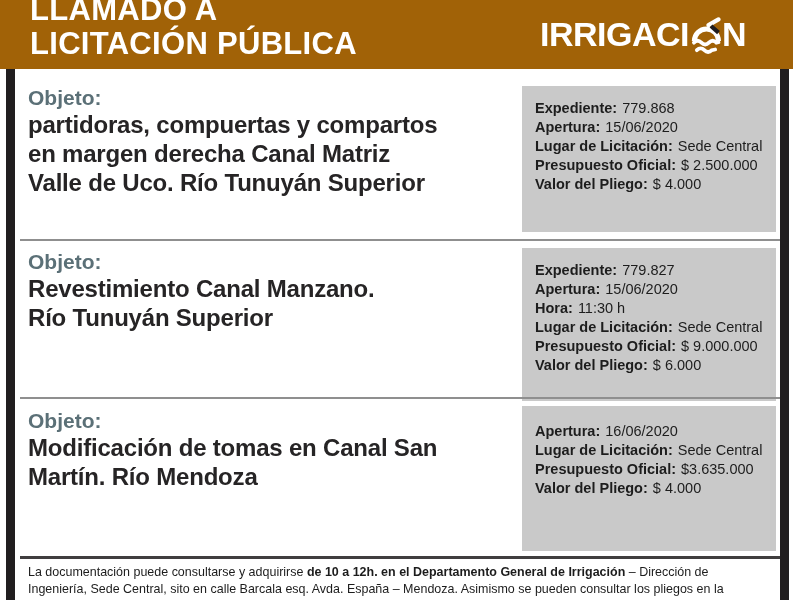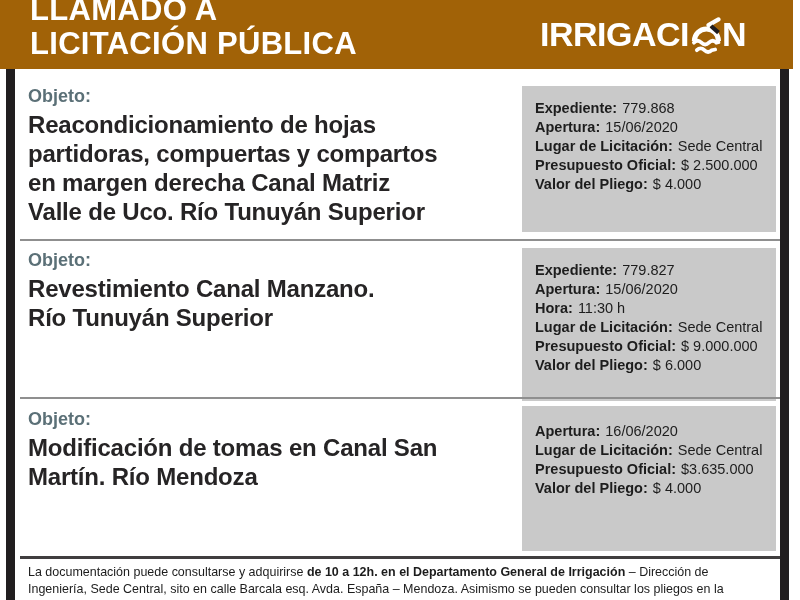--- a/index.html
+++ b/index.html
@@ -15,21 +15,21 @@
   }
   .logo{
     position:absolute;left:540px;top:15px;color:#ffffff;font-weight:bold;
     font-size:34px;letter-spacing:-.5px;display:flex;align-items:flex-start;white-space:nowrap;
   }
   .logo .o-glyph{display:inline-block;margin:1px 1px 0 2px;}
   
   .frame-left{position:absolute;left:6px;top:69px;width:9px;height:531px;background:#211e1f;}
   .frame-right{position:absolute;left:780px;top:69px;width:9px;height:531px;background:#211e1f;}
   
-  .objeto{position:absolute;left:28px;font-size:18px;font-weight:bold;color:#5b7077;}
+  .objeto{position:absolute;left:28px;font-size:21px;font-weight:bold;color:#5b7077;}
   .title{position:absolute;left:28px;font-size:24px;font-weight:bold;color:#262425;line-height:29px;letter-spacing:-.2px;white-space:nowrap;}
   .dbox{
     position:absolute;left:522px;width:254px;background:#c9c9c9;
     padding:13px 0 0 13px;box-sizing:border-box;font-size:14.5px;line-height:19px;color:#1d1d1d;
   }
   .drow{white-space:nowrap;}
   .dl{font-weight:bold;margin-right:5px;}
   .divider{position:absolute;left:20px;width:760px;height:2px;background:#8f8f8f;}
   .footer-divider{position:absolute;left:20px;top:556px;width:760px;height:3px;background:#403e3f;}
   
@@ -60,21 +60,20 @@
       </span>
       <span>N</span>
     </div>
   </div>
 
   <div class="frame-left"></div>
   <div class="frame-right"></div>
 
   <div class="objeto" style="top:86px">Objeto:</div>
   <div class="title" style="top:110px">
-    <div>Reacondicionamiento de hojas</div>
     <div>partidoras, compuertas y compartos</div>
     <div>en margen derecha Canal Matriz</div>
     <div>Valle de Uco. Río Tunuyán Superior</div>
   </div>
   <div class="dbox" style="top:86px;height:146px">
     <div class="drow"><span class="dl">Expediente:</span><span class="dv">779.868</span></div>
     <div class="drow"><span class="dl">Apertura:</span><span class="dv">15/06/2020</span></div>
     <div class="drow"><span class="dl">Lugar de Licitación:</span><span class="dv">Sede Central</span></div>
     <div class="drow"><span class="dl">Presupuesto Oficial:</span><span class="dv">$ 2.500.000</span></div>
     <div class="drow"><span class="dl">Valor del Pliego:</span><span class="dv">$ 4.000</span></div>

